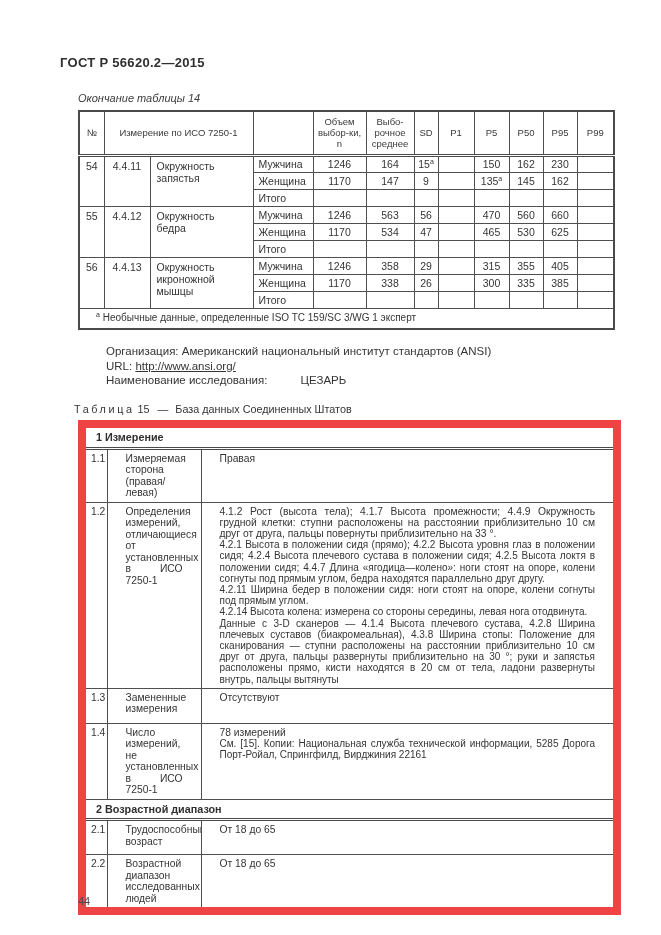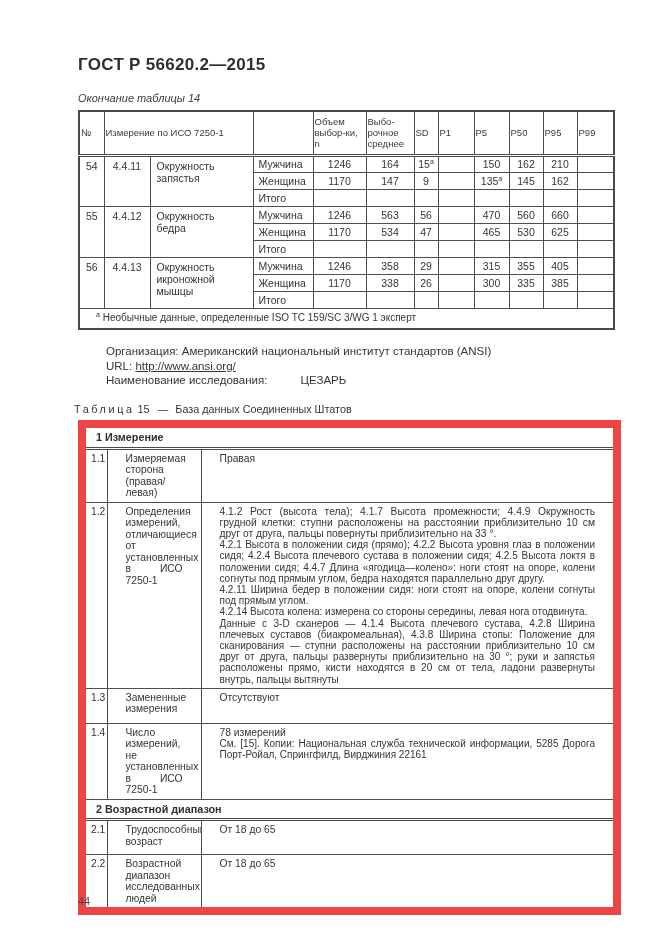--- a/index.html
+++ b/index.html
@@ -5,29 +5,29 @@
   * { margin:0; padding:0; box-sizing:border-box; }
   html,body { width:661px; height:935px; }
   body {
     background:#f4f4f4;
     font-family:"Liberation Sans","DejaVu Sans",sans-serif;
     color:#333;
   }
   .page {
     position:relative; width:661px; height:935px; background:#ffffff; overflow:hidden;
   }
-  .doc-code { position:absolute; left:78px; top:55px; font-size:17px; font-weight:bold; letter-spacing:.3px; color:#2f2f2f; }
+  .doc-code { position:absolute; left:60px; top:55px; font-size:13px; font-weight:bold; letter-spacing:.3px; color:#2f2f2f; }
   .cont-label { position:absolute; left:78px; top:92px; font-size:11px; font-style:italic; color:#3c3c3c; }
 
   table { border-collapse:collapse; table-layout:fixed; position:absolute; left:78px; background:#fff; }
   .t14 { top:110px; width:535px; border:2px solid #4a4a4a; }
   .t14 th, .t14 td { border:1px solid #4f4f4f; overflow:hidden; }
   .t14 thead th {
     height:44px; font-weight:normal; font-size:9.5px; line-height:11px;
-    text-align:left; vertical-align:middle; padding:2px 1px;
+    text-align:center; vertical-align:middle; padding:2px 1px;
     border-bottom:3px double #4a4a4a; color:#3a3a3a;
   }
   .t14 tbody td { height:17px; font-size:10.5px; line-height:12px; vertical-align:middle; padding:1px 3px; color:#353535; }
   .t14 .c-no, .t14 .c-iso { text-align:center; vertical-align:top; padding-top:3px; }
   .t14 .c-name { text-align:justify; vertical-align:top; padding:3px 6px; }
   .t14 .c-grp { text-align:left; padding-left:5px; }
   .t14 .c-val { text-align:center; }
   .t14 .footnote-row td { height:19px; font-size:10px; text-align:left; padding:3px 4px 4px 16px; vertical-align:middle; }
   sup { font-size:7px; line-height:0; vertical-align:super; }
 
@@ -98,21 +98,21 @@
           <td class="c-no" rowspan="3">54</td>
           <td class="c-iso" rowspan="3">4.4.11</td>
           <td class="c-name" rowspan="3">Окружность запястья</td>
           <td class="c-grp">Мужчина</td>
           <td class="c-val">1246</td>
           <td class="c-val">164</td>
           <td class="c-val">15<sup>a</sup></td>
           <td class="c-val"></td>
           <td class="c-val">150</td>
           <td class="c-val">162</td>
-          <td class="c-val">210</td>
+          <td class="c-val">230</td>
           <td class="c-val"></td>
         </tr>
         <tr>
           <td class="c-grp">Женщина</td>
           <td class="c-val">1170</td>
           <td class="c-val">147</td>
           <td class="c-val">9</td>
           <td class="c-val"></td>
           <td class="c-val">135<sup>a</sup></td>
           <td class="c-val">145</td>

